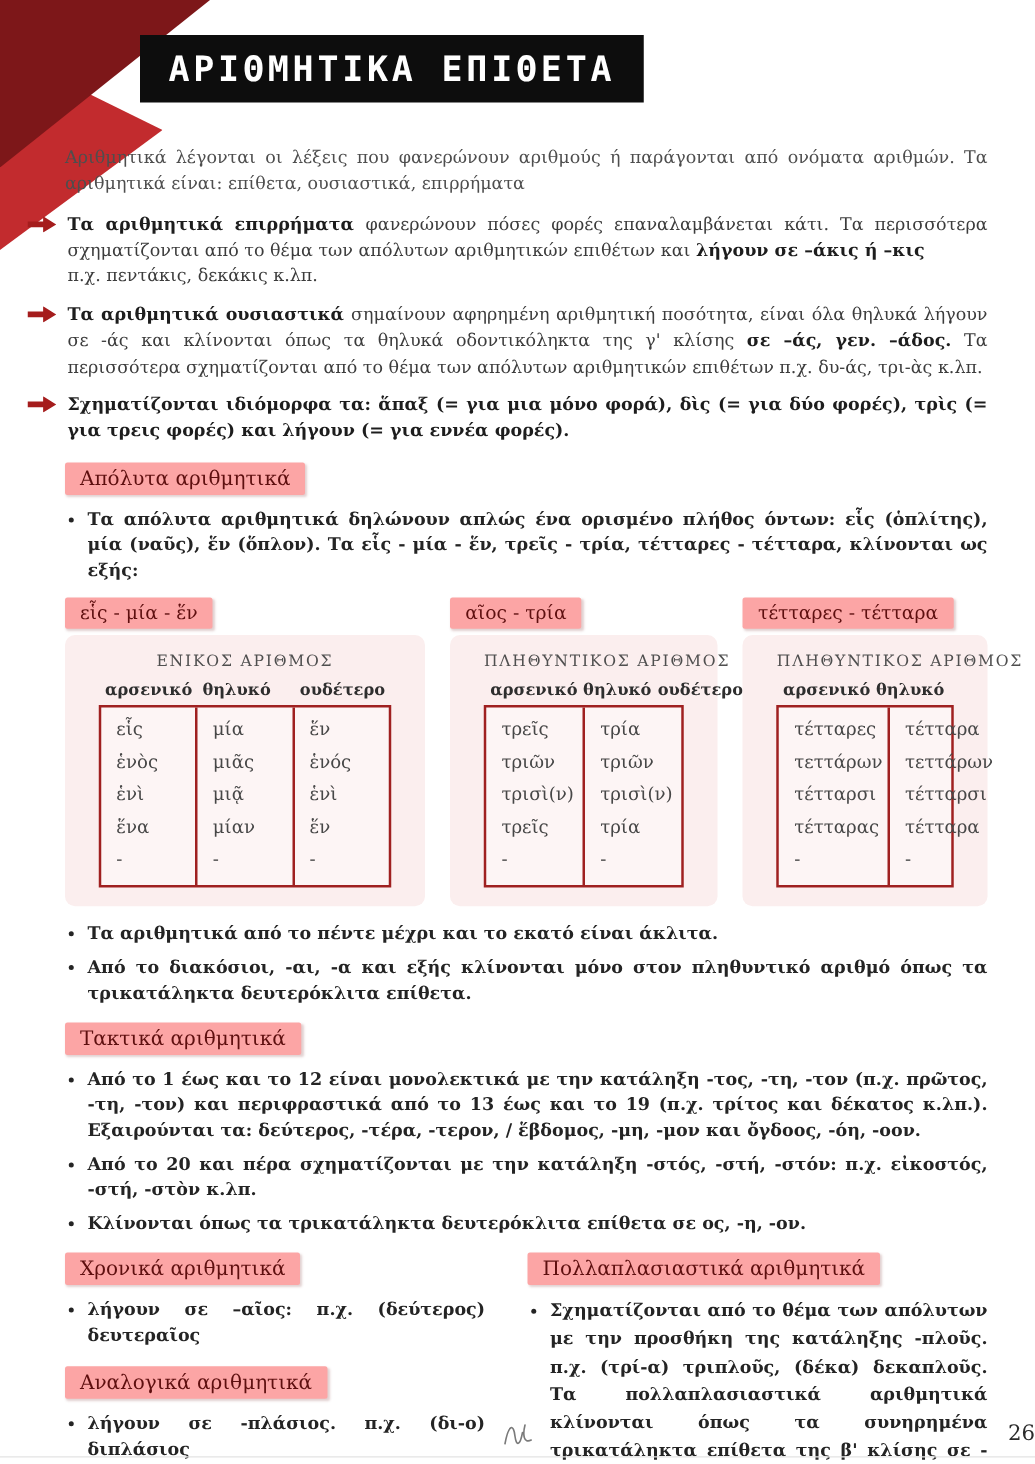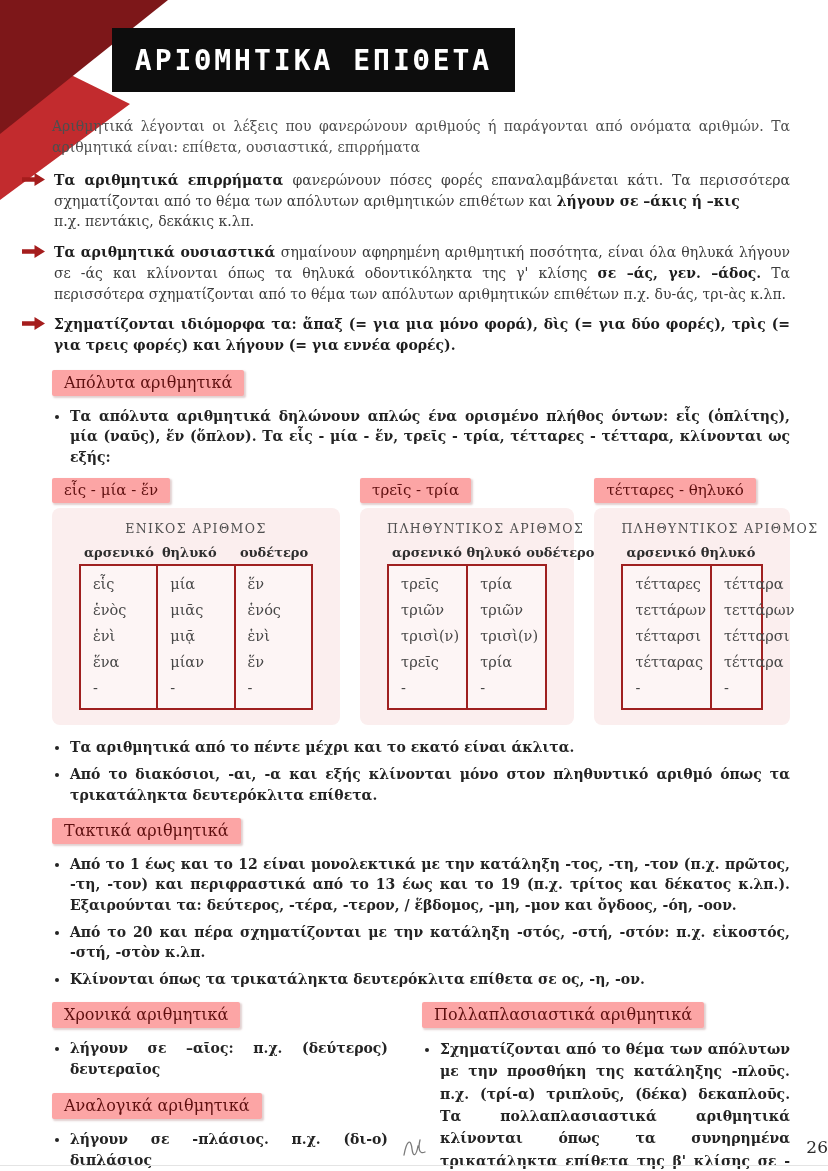--- a/index.html
+++ b/index.html
@@ -6,21 +6,21 @@
   .page{position:relative;width:828px;height:1171px;background:#ffffff;overflow:hidden;
         font-family:"DejaVu Serif","Liberation Serif",serif;color:#454545;}
 
   
   .corner-light{position:absolute;top:0;left:0;width:130px;height:200px;background:#c22b2e;
                 clip-path:polygon(0 20%,100% 52%,0 100%);}
   .corner-dark{position:absolute;top:0;left:0;width:168px;height:134px;background:#7d1719;
                clip-path:polygon(0 0,100% 0,0 100%);}
 
   
-  .title-bar{position:absolute;left:112px;top:28px;width:403px;height:64px;background:#0d0d0d;
+  .title-bar{position:absolute;left:112px;top:28px;width:403px;height:54px;background:#0d0d0d;
              display:flex;align-items:center;justify-content:center;}
   .title-text{color:#ffffff;font-family:"DejaVu Sans Mono","Liberation Mono",monospace;
               font-weight:bold;font-size:28px;letter-spacing:3px;white-space:nowrap;}
 
   .content{position:absolute;top:116px;left:0;right:0;padding:0 38px 0 52px;}
 
   .intro{margin:0 0 12px;font-size:14px;line-height:1.5;text-align:justify;color:#4e4e4e;}
 
   .arrow-item{display:flex;gap:9px;margin:0 0 10px -30px;}
   .arrow-icon{flex:0 0 23px;margin-top:3px;}
@@ -144,21 +144,21 @@
             <div class="gcol">ἕν
 ἑνός
 ἑνὶ
 ἕν
 -</div>
           </div>
         </div>
       </div>
 
       <div class="tblock t2">
-        <div class="chip tchip">τρεῖς - τρία</div>
+        <div class="chip tchip">αῖος - τρία</div>
         <div class="panel">
           <div class="num-label">ΠΛΗΘΥΝΤΙΚΟΣ ΑΡΙΘΜΟΣ</div>
           <div class="col-heads">
             <span>αρσενικό θηλυκό</span>
             <span>ουδέτερο</span>
           </div>
           <div class="gridbox">
             <div class="gcol">τρεῖς
 τριῶν
 τρισὶ(ν)
@@ -167,21 +167,21 @@
             <div class="gcol">τρία
 τριῶν
 τρισὶ(ν)
 τρία
 -</div>
           </div>
         </div>
       </div>
 
       <div class="tblock t3">
-        <div class="chip tchip">τέτταρες - θηλυκό</div>
+        <div class="chip tchip">τέτταρες - τέτταρα</div>
         <div class="panel">
           <div class="num-label">ΠΛΗΘΥΝΤΙΚΟΣ ΑΡΙΘΜΟΣ</div>
           <div class="col-heads">
             <span>αρσενικό θηλυκό</span>
             <span></span>
           </div>
           <div class="gridbox">
             <div class="gcol">τέτταρες
 τεττάρων
 τέτταρσι

